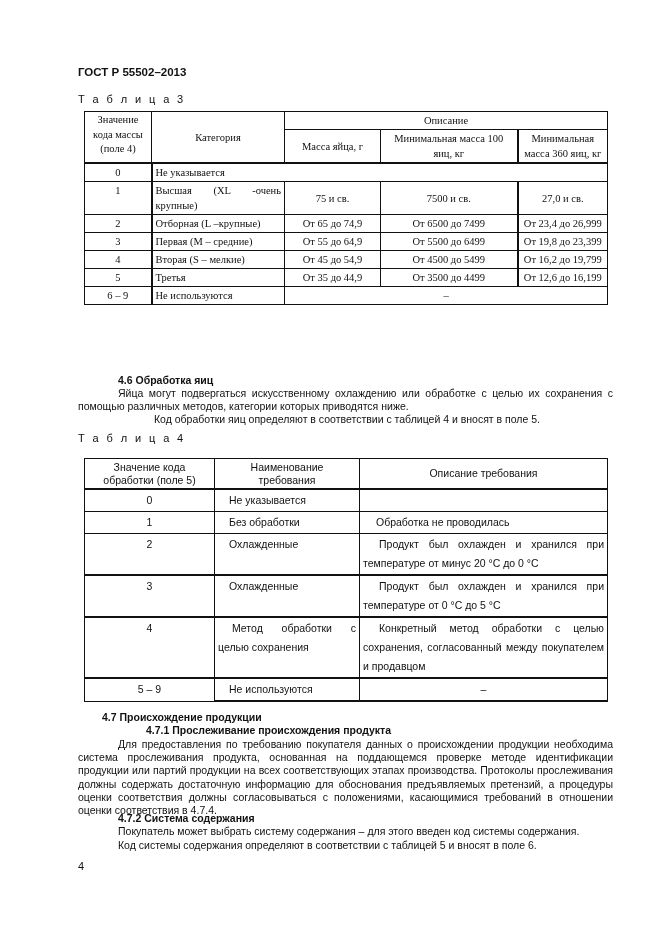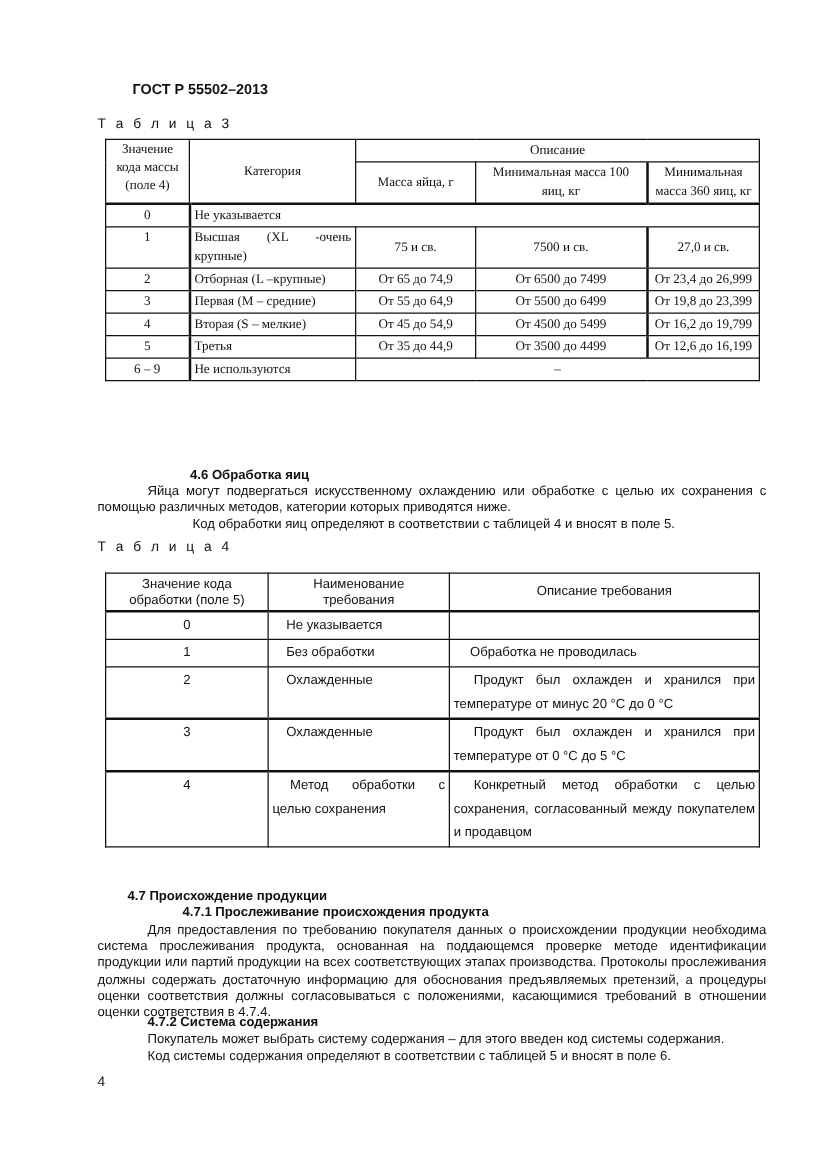--- a/index.html
+++ b/index.html
@@ -1,19 +1,19 @@
 <!DOCTYPE html>
 <html><head>
 <meta charset="utf-8">
 <style>
   html, body { margin:0; padding:0; background:#fff; }
   body { width:661px; height:935px; position:relative; overflow:hidden;
          font-family:"Liberation Sans", sans-serif; color:#111; font-size:10.5px; }
   .abs { position:absolute; }
-  .hdr { left:78px; top:66px; font-weight:bold; font-size:11.5px;margin-left:28px; }
+  .hdr { left:78px; top:66px; font-weight:bold; font-size:11.5px; }
   .tcap { font-size:11px; letter-spacing:2.4px; }
   table { border-collapse:collapse; position:absolute; table-layout:fixed; font-size:10.5px; }
   td { border:1px solid #111; padding:1px 3px; vertical-align:top; line-height:15px; }
   .c { text-align:center; }
   .m { vertical-align:middle; }
   .bt { border-top:2px solid #111; }
   .bl2 { border-left:2px solid #111; }
   .t3 { left:84px; top:111px; width:523px;font-family:Liberation Serif, serif; }
   .t4 { left:84px; top:458px; width:523px; }
   .t4 td { line-height:19px; }
@@ -88,21 +88,21 @@
     <td class="c bl2">От 12,6 до 16,199</td>
   </tr>
   <tr>
     <td class="c">6 – 9</td>
     <td class="bl2">Не используются</td>
     <td colspan="3" class="c">–</td>
   </tr>
 </tbody>
   </table>
 
-<div class="abs sec" style="left:118px;top:374px;margin-left:34px;">4.6 Обработка яиц</div>
+<div class="abs sec" style="left:118px;top:374px;">4.6 Обработка яиц</div>
 <div class="abs p ind" style="left:78px;top:387px;">Яйца могут подвергаться искусственному охлаждению или обработке с целью их сохранения с помощью различных методов, категории которых приводятся ниже.</div>
 <div class="abs p" style="left:114px;top:413px;width:500px;padding-left:40px;">Код обработки яиц определяют в соответствии с таблицей 4 и вносят в поле 5.</div>
 
 <div class="abs tcap" style="left:78px;top:432px;">Т а б л и ц а 4</div>
 
 <table class="t4">
   <colgroup>
       <col style="width:130px">
       <col style="width:145px">
       <col style="width:248px">
@@ -131,20 +131,25 @@
   <tr>
     <td class="c bt">3</td>
     <td class="bt" style="padding-left:14px">Охлажденные</td>
     <td class="bt" style="text-align:justify;text-indent:16px">Продукт был охлажден и хранился при температуре от 0 °С до 5 °С</td>
   </tr>
   <tr>
     <td class="c bt">4</td>
     <td class="bt" style="text-align:justify;text-indent:14px">Метод обработки с целью сохранения</td>
     <td class="bt" style="text-align:justify;text-indent:16px">Конкретный метод обработки с целью сохранения, согласованный между покупателем и продавцом</td>
   </tr>
+  <tr>
+    <td class="c bt">5 – 9</td>
+    <td class="bt" style="padding-left:14px;border-bottom:2px solid #111">Не используются</td>
+    <td class="c bt" style="border-bottom:2px solid #111">–</td>
+  </tr>
 </tbody>
   </table>
 
 <div class="abs sec" style="left:102px;top:711px;">4.7 Происхождение продукции</div>
 <div class="abs sec" style="left:118px;top:724px;margin-left:28px;">4.7.1 Прослеживание происхождения продукта</div>
 <div class="abs p ind" style="left:78px;top:738px;">Для предоставления по требованию покупателя данных о происхождении продукции необходима система прослеживания продукта, основанная на поддающемся проверке методе идентификации продукции или партий продукции на всех соответствующих этапах производства. Протоколы прослеживания должны содержать достаточную информацию для обоснования предъявляемых претензий, а процедуры оценки соответствия должны согласовываться с положениями, касающимися требований в отношении оценки соответствия в 4.7.4.</div>
 <div class="abs sec" style="left:118px;top:812px;">4.7.2 Система содержания</div>
 <div class="abs p" style="left:118px;top:825px;width:500px;">Покупатель может выбрать систему содержания – для этого введен код системы содержания.</div>
 <div class="abs p" style="left:118px;top:839px;width:500px;">Код системы содержания определяют в соответствии с таблицей 5 и вносят в поле 6.</div>
 

